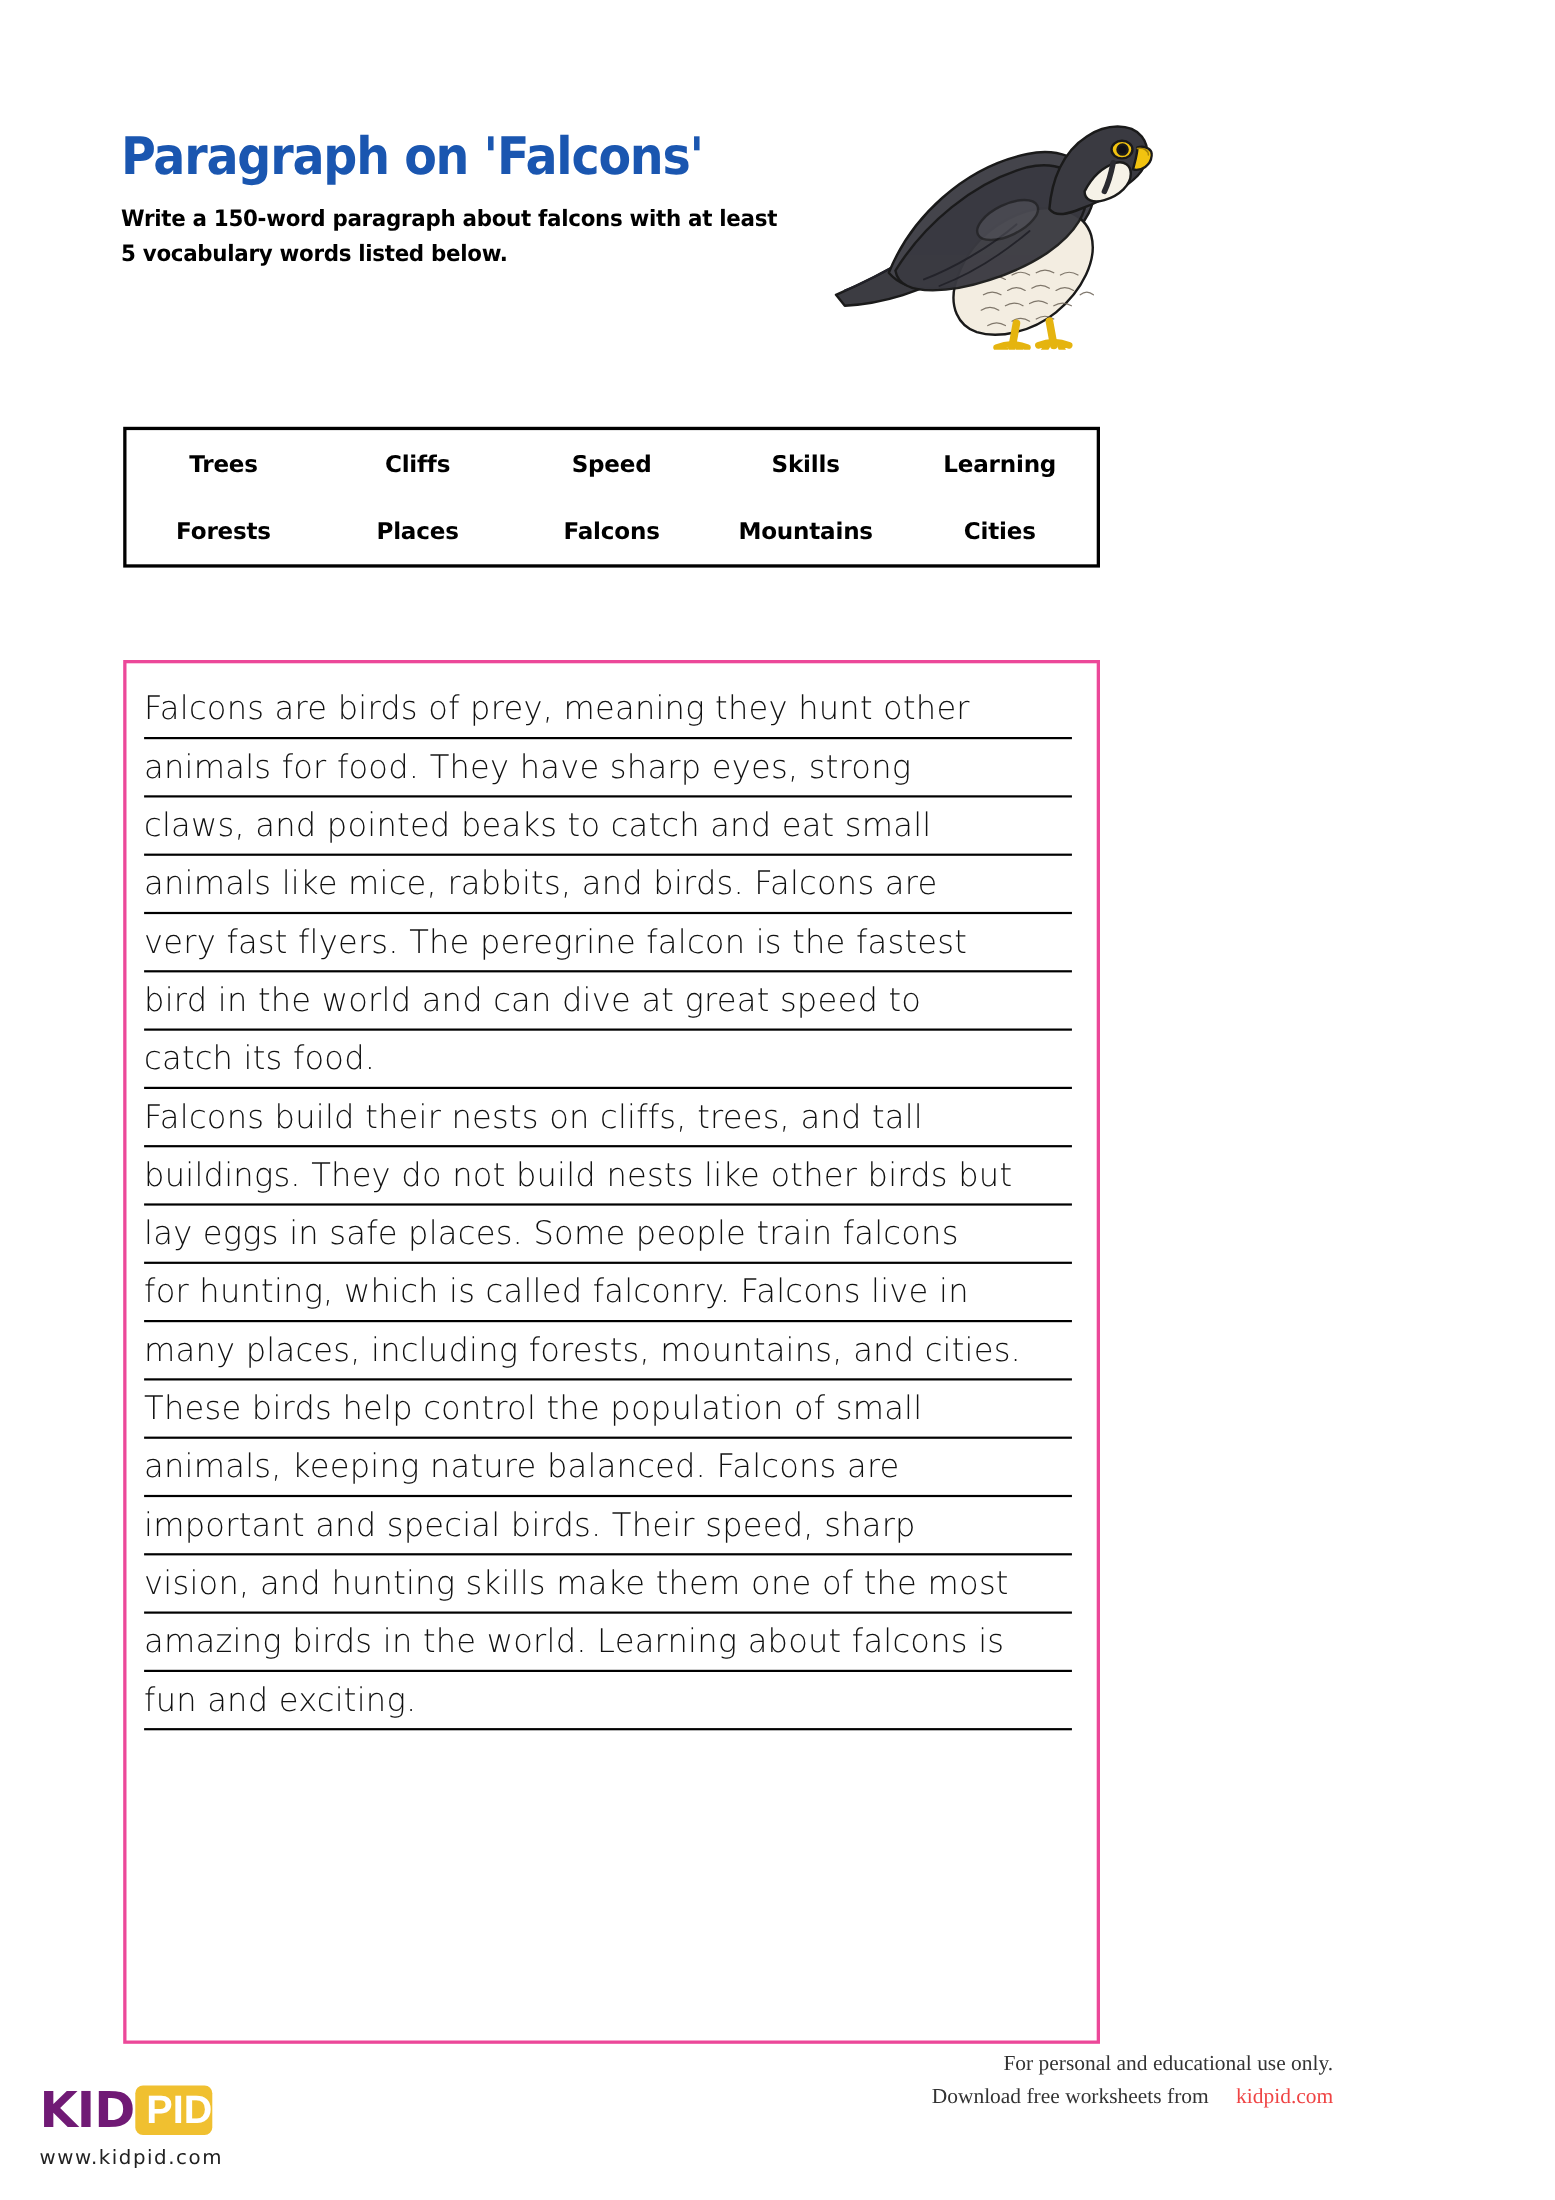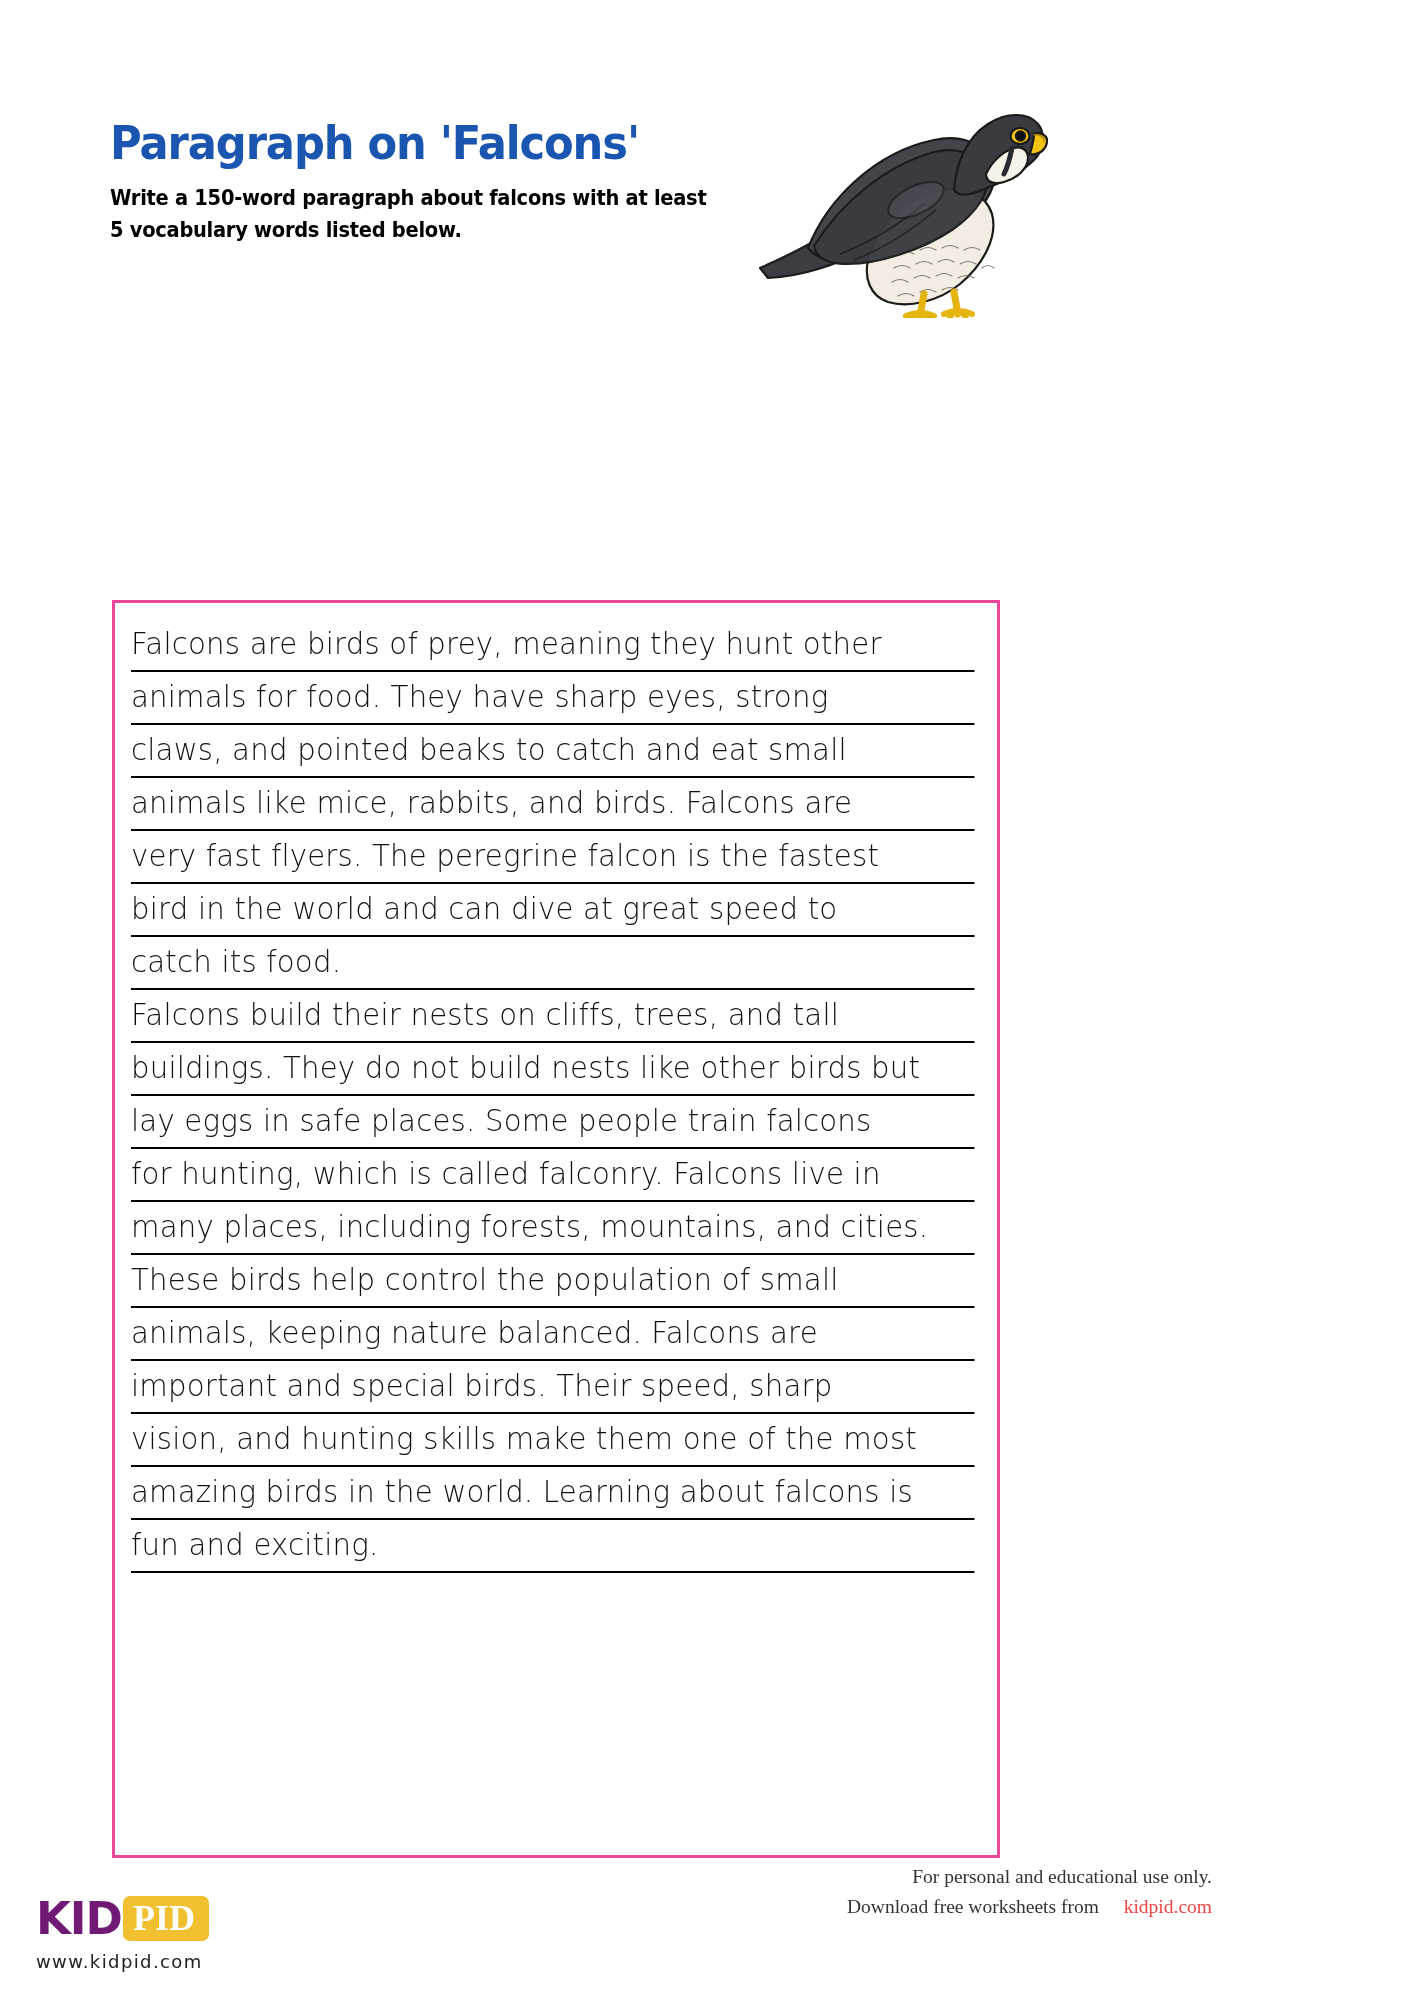--- a/index.html
+++ b/index.html
@@ -129,27 +129,27 @@
   }
   .logo-kid {
     font-family: "DejaVu Sans", sans-serif;
     font-weight: bold;
     font-size: 45px;
     color: #701a75;
     letter-spacing: -1px;
     line-height: 1;
   }
   .logo-pid {
-    font-family: Liberation Serif, serif;
+    font-family: Liberation Sans, sans-serif;
     font-weight: bold;
     font-size: 36px;
     color: #ffffff;
     background: #f0c030;
     border-radius: 7px;
-    padding: 4px 14px 5px 10px;
+    padding: 4px 0 5px 10px;
     letter-spacing: 0px;
     line-height: 1;
     margin-left: 1px;
   }
   .logo-url {
     font-family: "DejaVu Sans", sans-serif;
     font-size: 18px;
     color: #222222;
     letter-spacing: 1.4px;
     margin-top: 7px;
@@ -235,20 +235,36 @@
         <path d="M286 57 C292 56 296 59 296 63" fill="none" stroke="#a8860a" stroke-width="1.4"></path>
 
         <path d="M176 216 L172 238" stroke="#e5b40f" stroke-width="7" stroke-linecap="round" fill="none"></path>
         <path d="M206 214 L210 236" stroke="#e5b40f" stroke-width="7" stroke-linecap="round" fill="none"></path>
         <path d="M158 238 q14 -6 28 0 M166 238 l-4 7 M178 238 l3 7" stroke="#e5b40f" stroke-width="6" fill="none" stroke-linecap="round"></path>
         <path d="M196 236 q14 -6 28 0 M204 236 l-4 7 M216 236 l3 7" stroke="#e5b40f" stroke-width="6" fill="none" stroke-linecap="round"></path>
       </g>
     </svg>
   </div>
 
+  <div class="vocab-box">
+    <div class="vocab-row">
+      <div class="vocab-cell">Trees</div>
+      <div class="vocab-cell">Cliffs</div>
+      <div class="vocab-cell">Speed</div>
+      <div class="vocab-cell">Skills</div>
+      <div class="vocab-cell">Learning</div>
+    </div>
+    <div class="vocab-row">
+      <div class="vocab-cell">Forests</div>
+      <div class="vocab-cell">Places</div>
+      <div class="vocab-cell">Falcons</div>
+      <div class="vocab-cell">Mountains</div>
+      <div class="vocab-cell">Cities</div>
+    </div>
+  </div>
 
   <div class="answer-box">
     <div class="para">
       <span class="ln">Falcons are birds of prey, meaning they hunt other</span>
       <span class="ln">animals for food. They have sharp eyes, strong</span>
       <span class="ln">claws, and pointed beaks to catch and eat small</span>
       <span class="ln">animals like mice, rabbits, and birds. Falcons are</span>
       <span class="ln">very fast flyers. The peregrine falcon is the fastest</span>
       <span class="ln">bird in the world and can dive at great speed to</span>
       <span class="ln">catch its food.</span>

